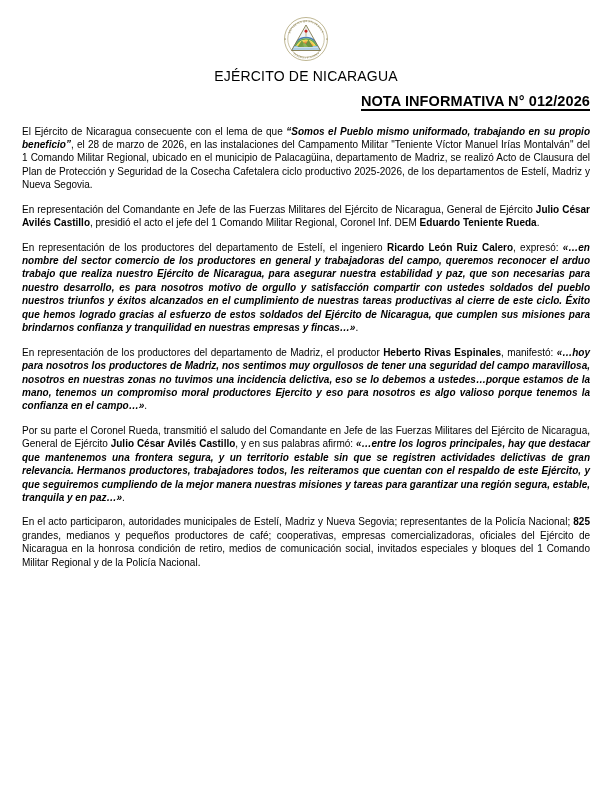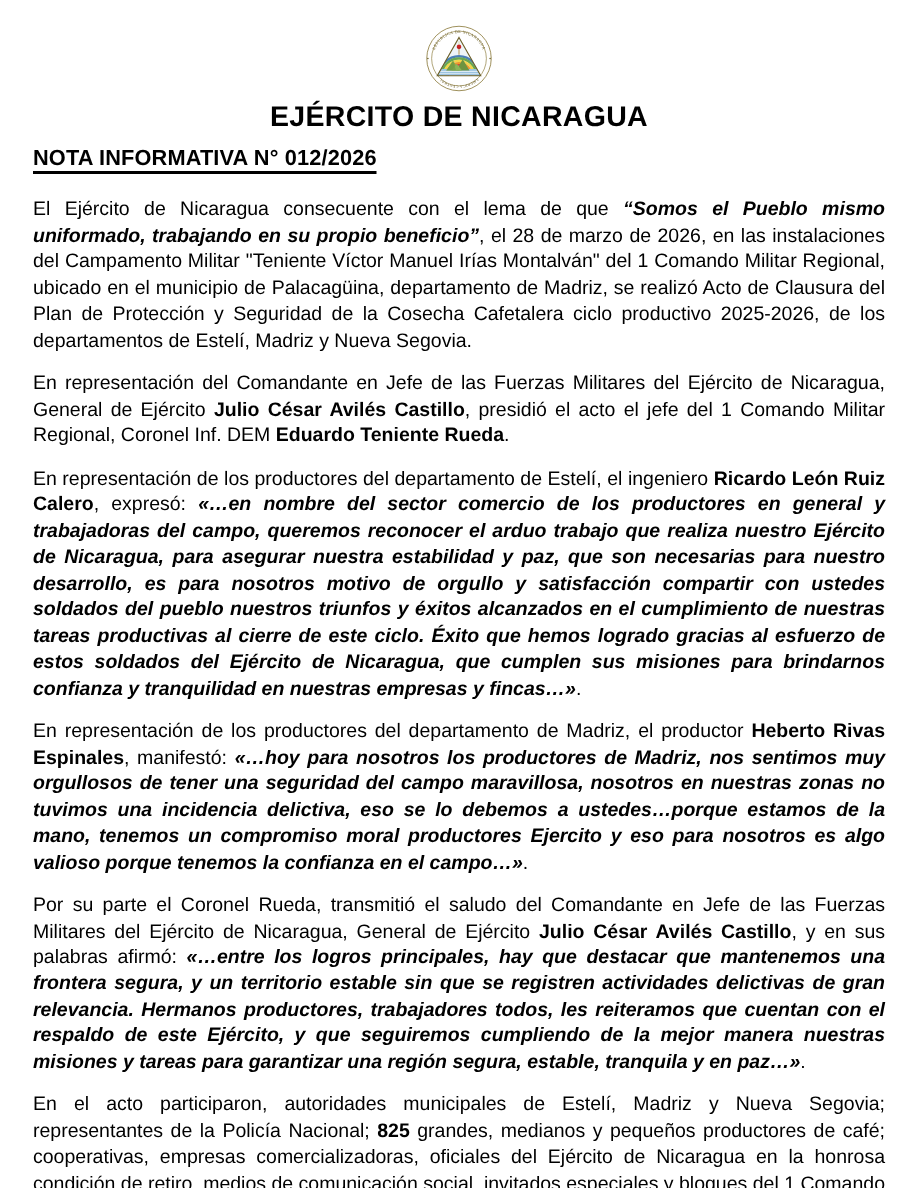--- a/index.html
+++ b/index.html
@@ -32,30 +32,30 @@
   }
   .emblem {
     display: inline-block;
     width: 50px;
     height: 50px;
   }
 
   
   .org-title {
     text-align: center;
-    font-weight: bold;
-    font-size: 19px;
+    font-weight: normal;
+    font-size: 14px;
     line-height: 1.18;
     letter-spacing: 0.2px;
     margin: 2px 0 0 0;
   }
   .org-title .line2 { display: block; }
 
   .note-number-wrap {
-    text-align: left;
+    text-align: right;
     margin-top: 7px;
   }
   .note-number {
     display: inline-block;
     font-weight: bold;
     font-size: 14.5px;
     border-bottom: 2px solid #000;
     padding-bottom: 0px;
     letter-spacing: 0.1px;
   }
@@ -67,21 +67,21 @@
     line-height: 1.30;
     margin: 11px 32px 0 32px;
   }
 
   
   .body-copy {
     margin-top: 14px;
   }
   .para {
     text-align: justify;
-    font-size: 13px;
+    font-size: 10px;
     line-height: 1.345;
     margin: 0 0 11px 0;
     text-justify: inter-word;
   }
   .para:last-child { margin-bottom: 0; }
 
   b, .b { font-weight: bold; margin-top: 16px; }
   .bi { font-weight: bold; font-style: italic; }
 </style>
 </head>

